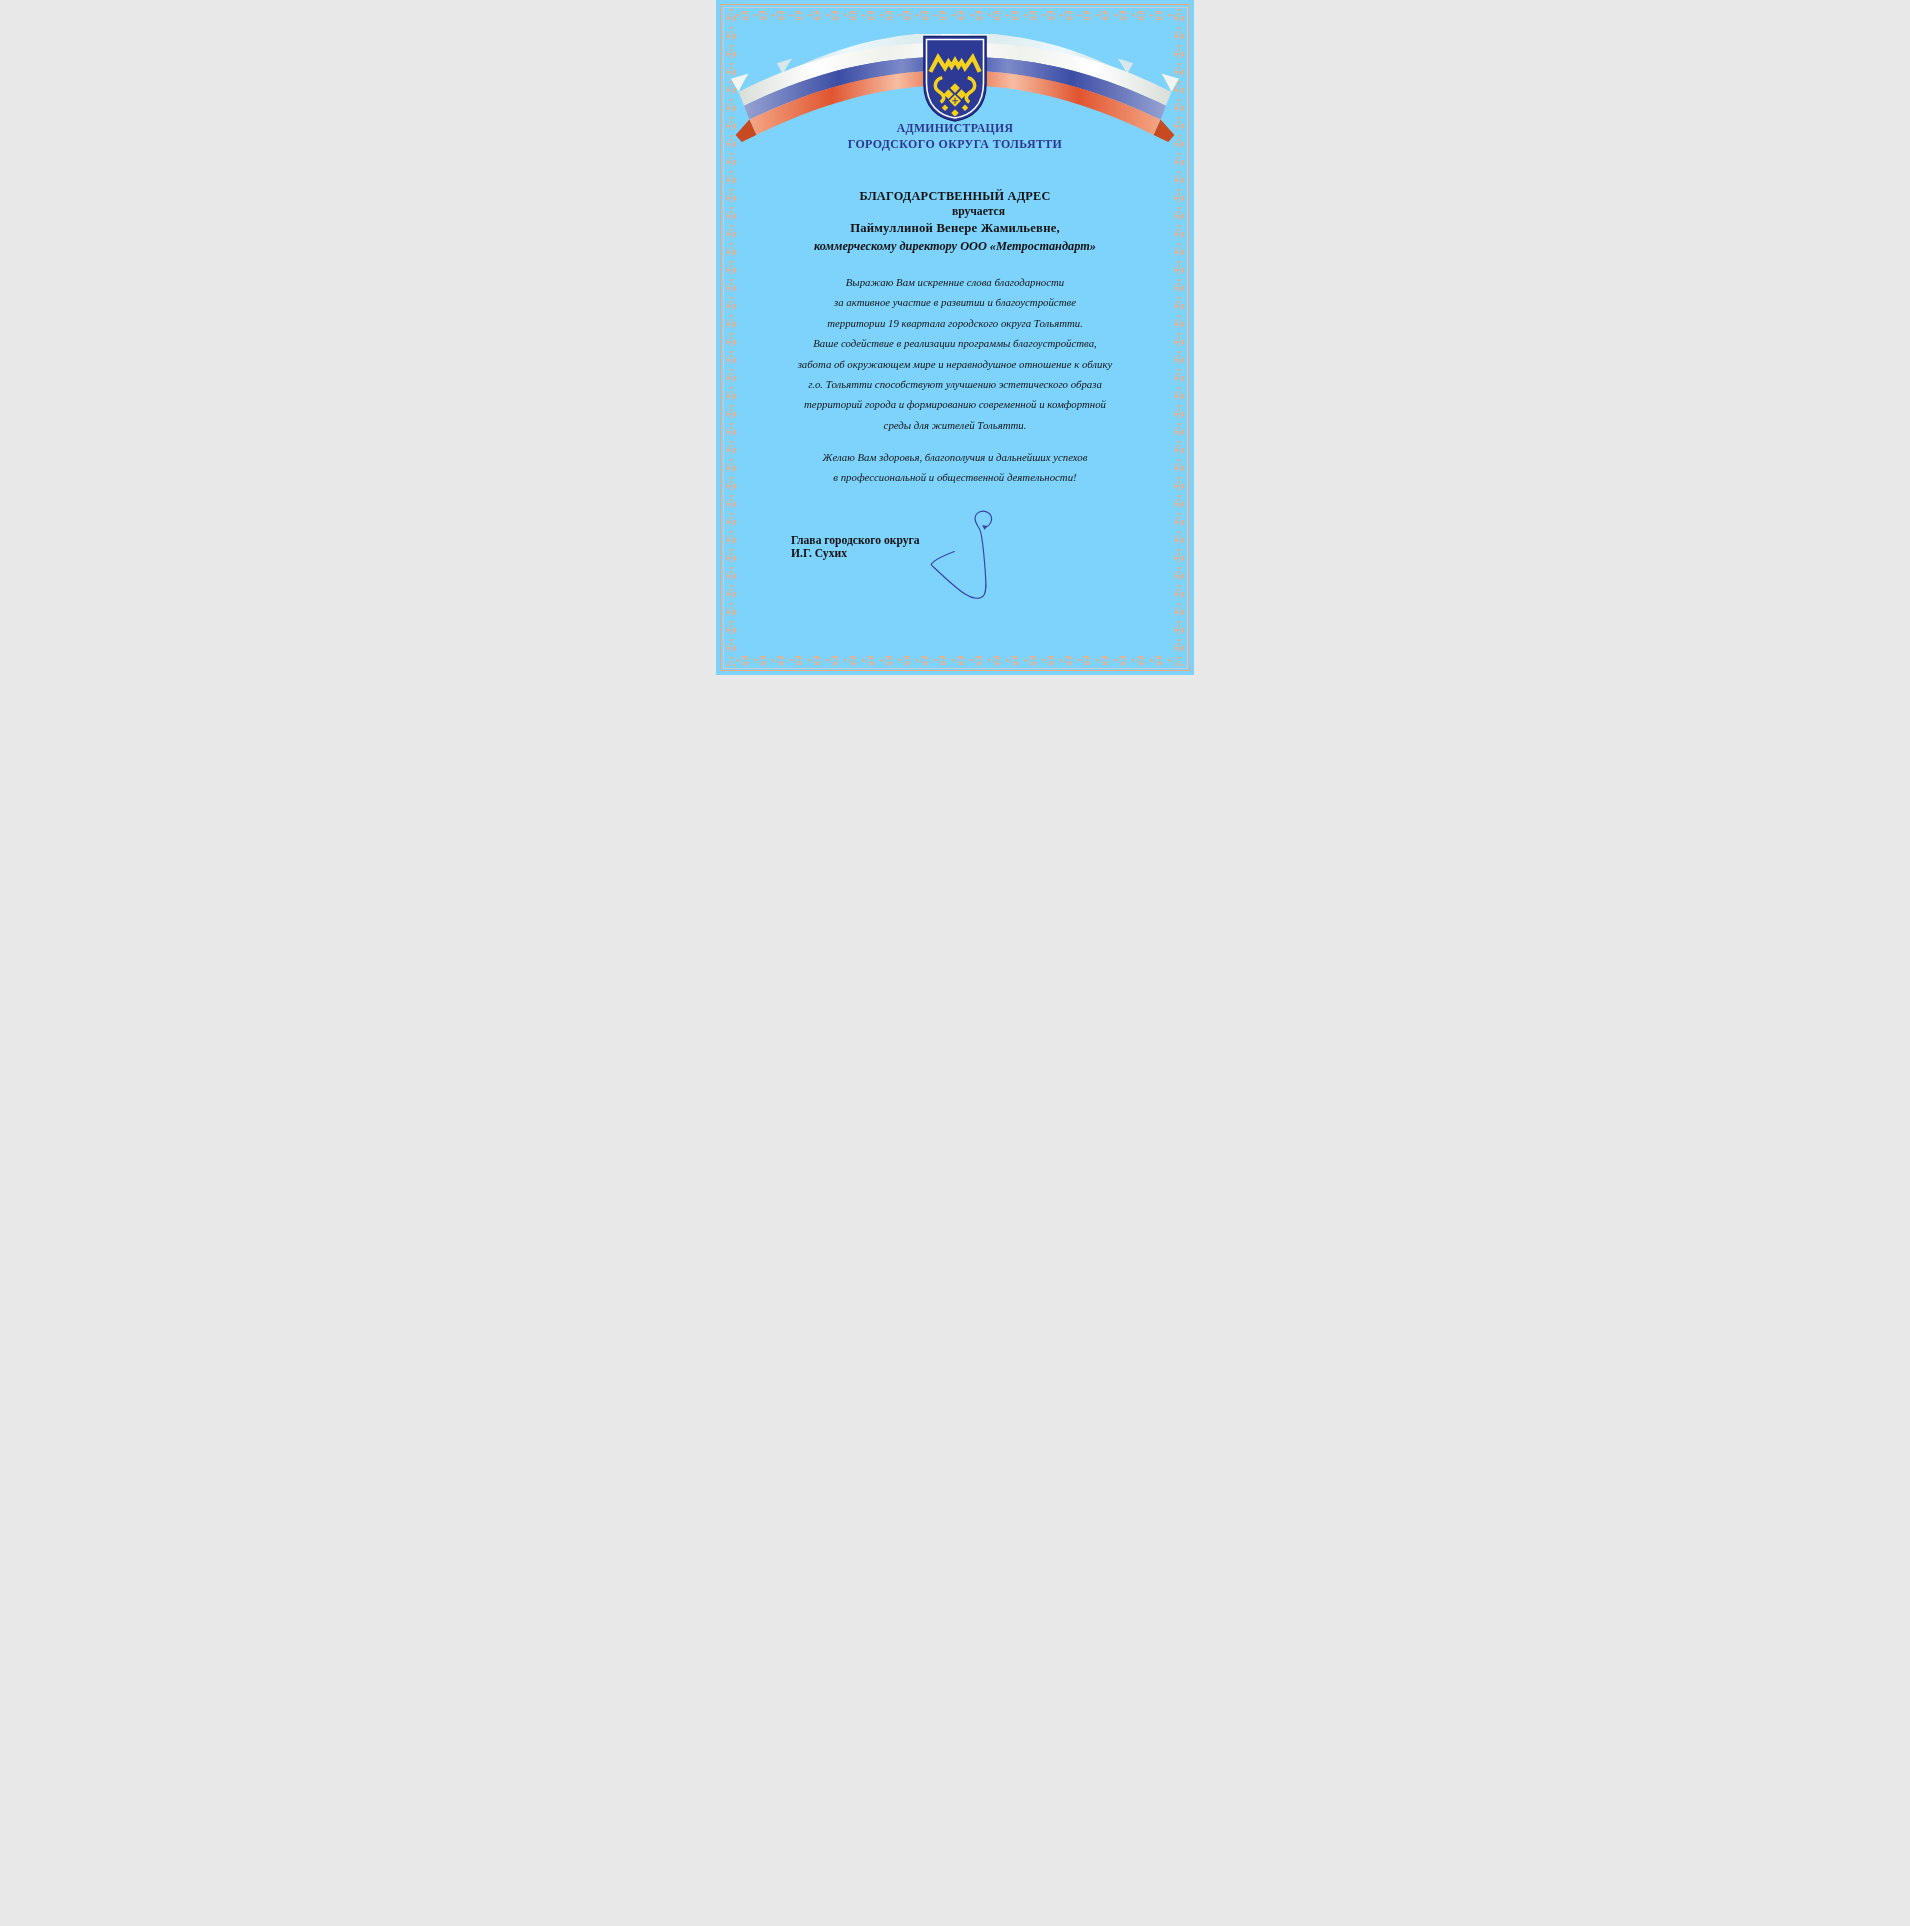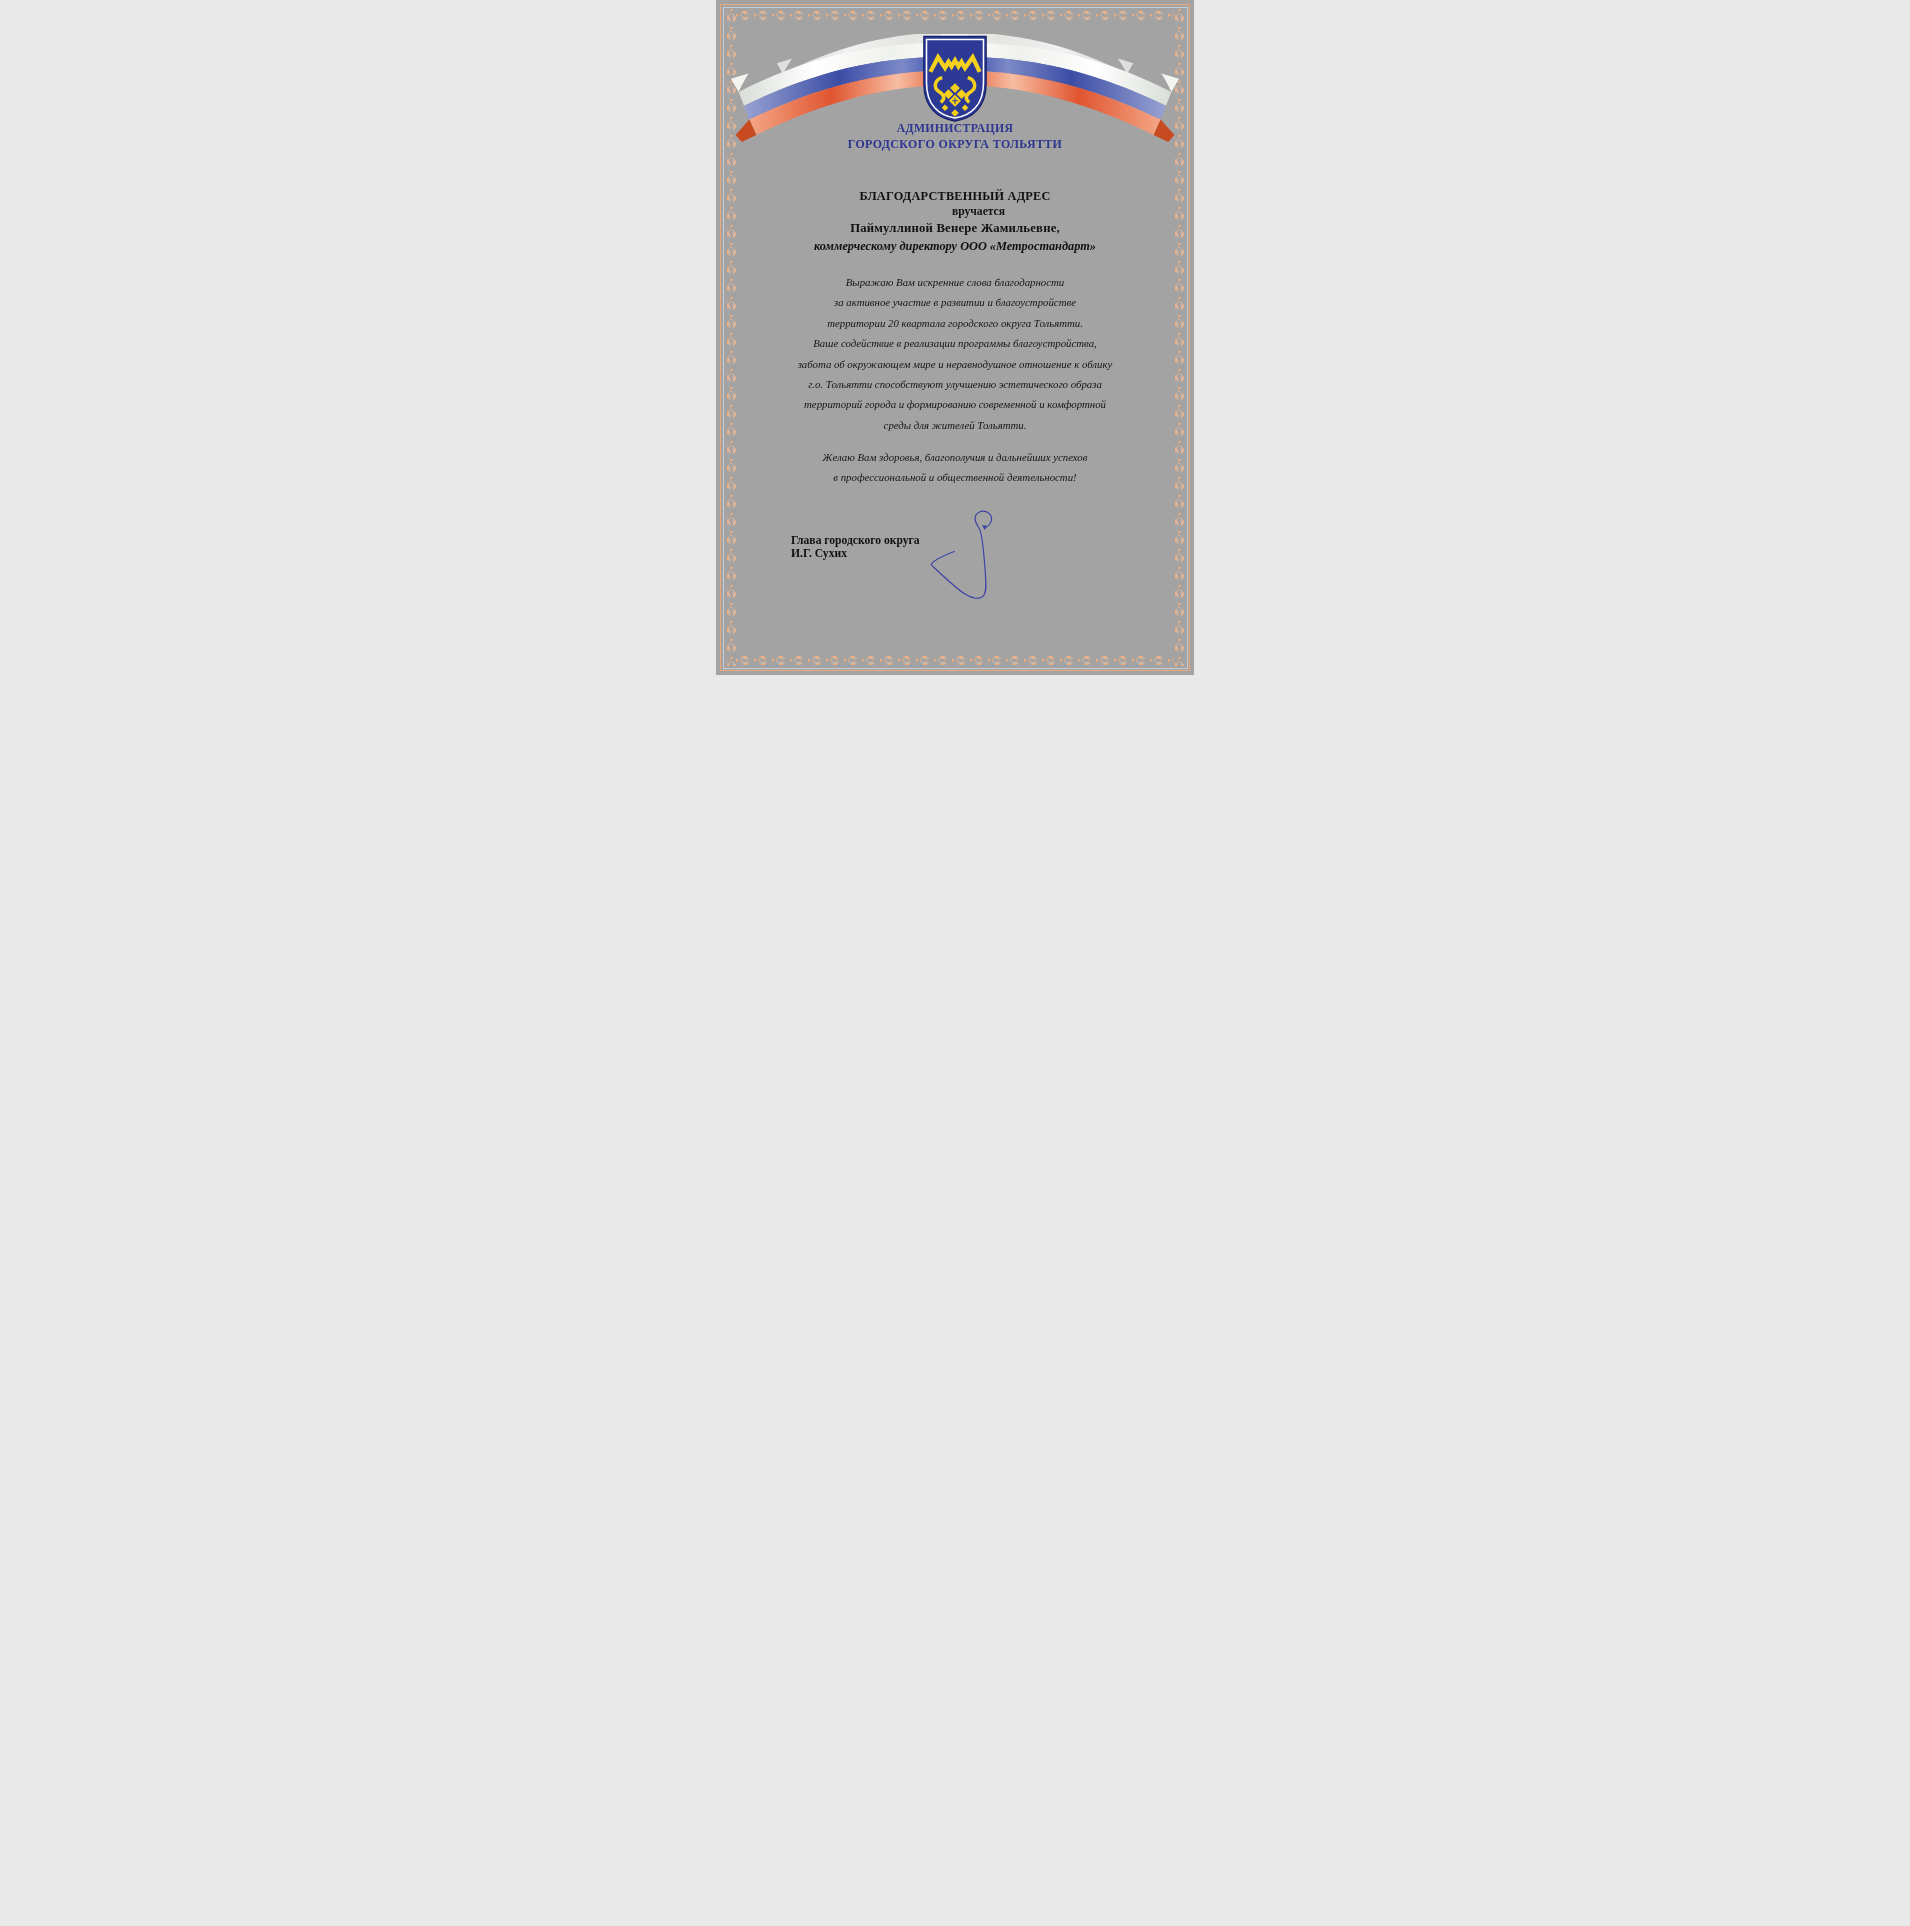--- a/index.html
+++ b/index.html
@@ -1,18 +1,18 @@
 <!DOCTYPE html>
 <html style="font-size:6.2px"><head>
 <meta charset="utf-8">
 <style>
   html,body { margin:0; padding:0; background:#e8e8e8; }
   .page {
     position:relative; width:478px; height:675px; margin:0 auto;
-    background:#a3a3a3; overflow:hidden;
+    background:#7dd3fc; overflow:hidden;
     font-family:"Liberation Serif","DejaVu Serif",serif;
   }
   
   .frame-outer { position:absolute; inset:3.9px; border:1.9px solid #eca878; pointer-events:none; }
   .frame-inner-line { position:absolute; inset:6.5px; border:0.8px solid #c6ccd0; pointer-events:none; }
   .orn { position:absolute; pointer-events:none; }
   .orn-h {
     height:11.6px;
     background-image:
       radial-gradient(circle at 8.9px 6.2px, rgba(0,0,0,0) 0 1.7px, #eeab7c 1.7px 2.3px, rgba(0,0,0,0) 2.3px 2.9px, #bcc3c6 2.9px 3.4px, rgba(0,0,0,0) 3.4px 3.9px, #eeab7c 3.9px 4.5px, rgba(0,0,0,0) 4.5px),
@@ -157,21 +157,21 @@
 
   <div class="doc-title">БЛАГОДАРСТВЕННЫЙ АДРЕС</div>
   <div class="doc-subtitle">вручается</div>
 
   <div class="recipient-name">Паймуллиной Венере Жамильевне,</div>
   <div class="recipient-role">коммерческому директору ООО «Метростандарт»</div>
 
   <div class="body-text">
     <div>Выражаю Вам искренние слова благодарности</div>
     <div>за активное участие в развитии и благоустройстве</div>
-    <div>территории 20 квартала городского округа Тольятти.</div>
+    <div>территории 19 квартала городского округа Тольятти.</div>
     <div>Ваше содействие в реализации программы благоустройства,</div>
     <div>забота об окружающем мире и неравнодушное отношение к облику</div>
     <div>г.о. Тольятти способствуют улучшению эстетического образа</div>
     <div>территорий города и формированию современной и комфортной</div>
     <div>среды для жителей Тольятти.</div>
   </div>
 
   <div class="wish-text">
     <div>Желаю Вам здоровья, благополучия и дальнейших успехов</div>
     <div>в профессиональной и общественной деятельности!</div>

